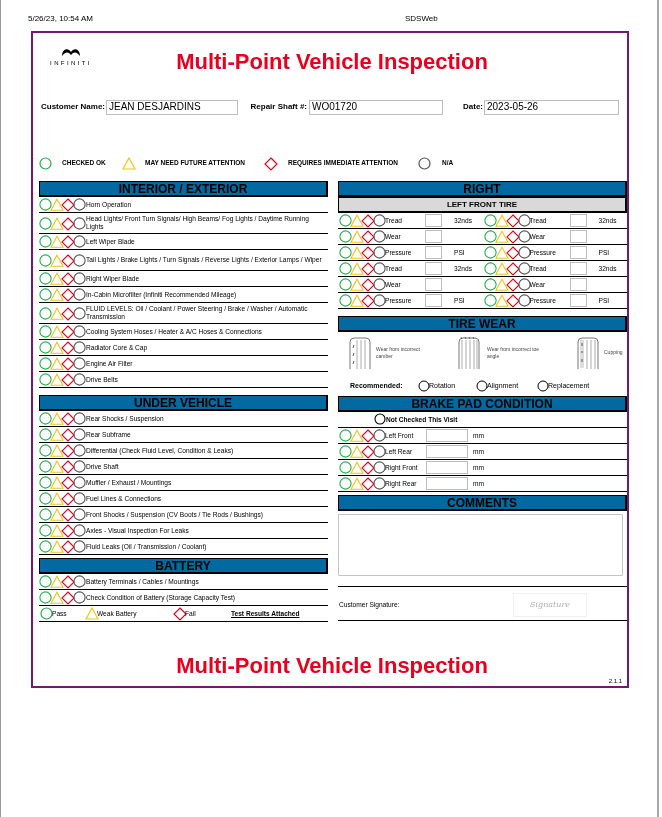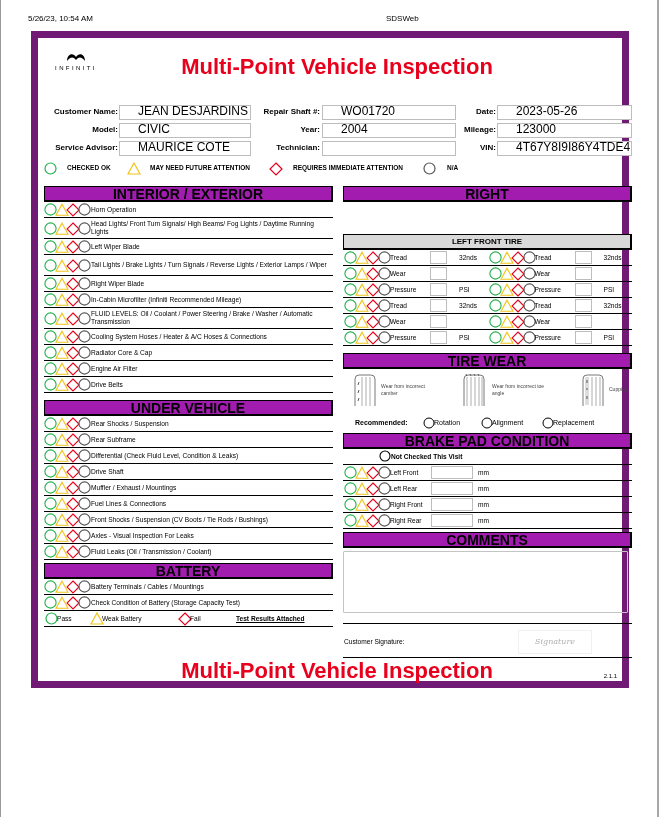--- a/index.html
+++ b/index.html
@@ -2,50 +2,50 @@
 <html><head>
 <meta charset="utf-8">
 <style>
   * { box-sizing: border-box; margin: 0; padding: 0; }
   html, body { width: 662px; height: 817px; background: #fff; overflow: hidden; }
   body { font-family: "Liberation Sans", sans-serif; color: #000; position: relative; }
   .viewport-edge { position: absolute; left: 0; top: 0; width: 1px; height: 817px; background: #9a9a9a; }
   .scroll-edge { position: absolute; right: 0; top: 0; width: 5px; height: 817px; background: #fff; border-left: 2px solid #a8a8a8; }
   .print-header { position: absolute; top: 14px; left: 28px; width: 600px; font-size: 8px; }
   .print-header .date { position: absolute; left: 0; }
-  .print-header .site { position: absolute; left: 314px; padding-left: 44px; }
-  .sheet { position: absolute; left: 31px; top: 31px; width: 598px; height: 657px; border: 7px solid #701a75; }
+  .print-header .site { position: absolute; left: 333px; padding-left: 44px; }
+  .sheet { position: absolute; left: 31px; top: 31px; width: 598px; height: 657px; border: 2px solid #701a75; }
   .logo { position: absolute; left: 8px; top: 13px; width: 60px; text-align: center; }
   .logo svg { display: block; margin: 0 auto; }
   .logo .word { font-size: 6px; letter-spacing: 2.4px; margin-top: 2px; }
   .title { position: absolute; left: 0; width: 598px; text-align: center; color: #e8001c; font-weight: bold; font-size: 22px; }
   .title.top { top: 16px; }
   .title.bottom { top: 620px; }
   .version { position: absolute; right: 5px; bottom: 2px; font-size: 6px; }
 
-  .info-row { position: absolute; left: 0; width: 598px; height: 14px; font-size: 8px; margin-left: 8px; }
+  .info-row { position: absolute; left: 0; width: 598px; height: 14px; font-size: 8px; }
   .info-row .lbl { position: absolute; font-weight: bold; text-align: right; top: 2px; }
-  .info-row .fld { position: absolute; top: 0; height: 15px; border: 1px solid #bdbdbd; font-size: 12px; padding-left: 18px; line-height: 11px; background:#fff; }
+  .info-row .fld { position: absolute; top: 0; height: 15px; border: 1px solid #bdbdbd; font-size: 10px; padding-left: 2px; line-height: 11px; background:#fff; }
 
   .legend { position: absolute; top: 124px; left: 6px; font-size: 6.5px; font-weight: bold; }
   .legend span { position: absolute; white-space: nowrap; top: 2px; }
   .legend svg { position: absolute; top: 0; }
 
   .col { position: absolute; top: 148px; }
   .col.left { left: 6px; width: 289px; }
   .col.right { left: 305px; width: 289px; }
-  .sec-head { height: 16px; background: #a21caf; border: 1px solid #000; border-right-width: 2px; border-bottom-width: 2px; text-align: center; font-weight: bold; font-size: 14px; line-height: 14px; }
+  .sec-head { height: 16px; background: #0369a1; border: 1px solid #000; border-right-width: 2px; border-bottom-width: 2px; text-align: center; font-weight: bold; font-size: 12px; line-height: 14px; }
   .row { position: relative; border-bottom: 1px solid #000; font-size: 6.6px; display: flex; align-items: center; }
   .row .icons { flex: 0 0 47px; height: 13px; position: relative; }
   .row .icons svg { position: absolute; top: 0; }
   .row .txt { flex: 1; line-height: 8px; }
   .row.single { height: 16px; }
   .row.double { height: 21px; }
 
-  .tire-head { display: flex; margin-top: 32px; }
+  .tire-head { display: flex; }
   .tire-head div { flex: 1; height: 16px; background: #d9d9d9; border: 1px solid #000; border-right-width: 2px; border-bottom-width: 2px; text-align: center; font-weight: bold; font-size: 8px; line-height: 14px; }
   .tire-rows { display: flex; }
   .tire-col { flex: 1; }
   .trow { position: relative; height: 16px; border-bottom: 1px solid #000; font-size: 6.6px; }
   .trow .icons { position: absolute; left: 1px; top: 1px; width: 47px; height: 13px; }
   .trow .icons svg { position: absolute; top: 0; }
   .trow .lab { position: absolute; left: 47px; top: 4px; }
   .trow .box { position: absolute; left: 87px; top: 1px; width: 17px; height: 13px; border: 1px solid #bdbdbd; }
   .trow .unit { position: absolute; left: 116px; top: 4px; }
 
@@ -99,36 +99,20 @@
   </div>
   <div class="title top">Multi-Point Vehicle Inspection</div>
 
   <div class="info-row" style="top:67px">
     <span class="lbl" style="left:0;width:72px">Customer Name:</span>
     <div class="fld" style="left:73px;width:132px">JEAN DESJARDINS</div>
     <span class="lbl" style="left:206px;width:68px">Repair Shaft #:</span>
     <div class="fld" style="left:276px;width:134px">WO01720</div>
     <span class="lbl" style="left:410px;width:40px">Date:</span>
     <div class="fld" style="left:451px;width:135px">2023-05-26</div>
-  </div>
-  <div class="info-row" style="top:85px">
-    <span class="lbl" style="left:0;width:72px">Model:</span>
-    <div class="fld" style="left:73px;width:132px">CIVIC</div>
-    <span class="lbl" style="left:206px;width:68px">Year:</span>
-    <div class="fld" style="left:276px;width:134px">2004</div>
-    <span class="lbl" style="left:410px;width:40px">Mileage:</span>
-    <div class="fld" style="left:451px;width:135px">123000</div>
-  </div>
-  <div class="info-row" style="top:103px">
-    <span class="lbl" style="left:0;width:72px">Service Advisor:</span>
-    <div class="fld" style="left:73px;width:132px">MAURICE COTE</div>
-    <span class="lbl" style="left:206px;width:68px">Technician:</span>
-    <div class="fld" style="left:276px;width:134px"></div>
-    <span class="lbl" style="left:410px;width:40px">VIN:</span>
-    <div class="fld" style="left:451px;width:135px">4T67Y8I9I86Y4TDE4</div>
   </div>
 
   <div class="legend">
     <svg style="left:0" width="13" height="13">
         <circle cx="6.5" cy="6.5" r="5.5" fill="none" stroke="#22b14c" stroke-width="1.2"></circle>
       </svg>
     <span style="left:23px">CHECKED OK</span>
     <svg style="left:83px" width="14" height="13">
         <polygon points="7,1 13,12 1,12" fill="none" stroke="#f0c419" stroke-width="1.2"></polygon>
       </svg>

